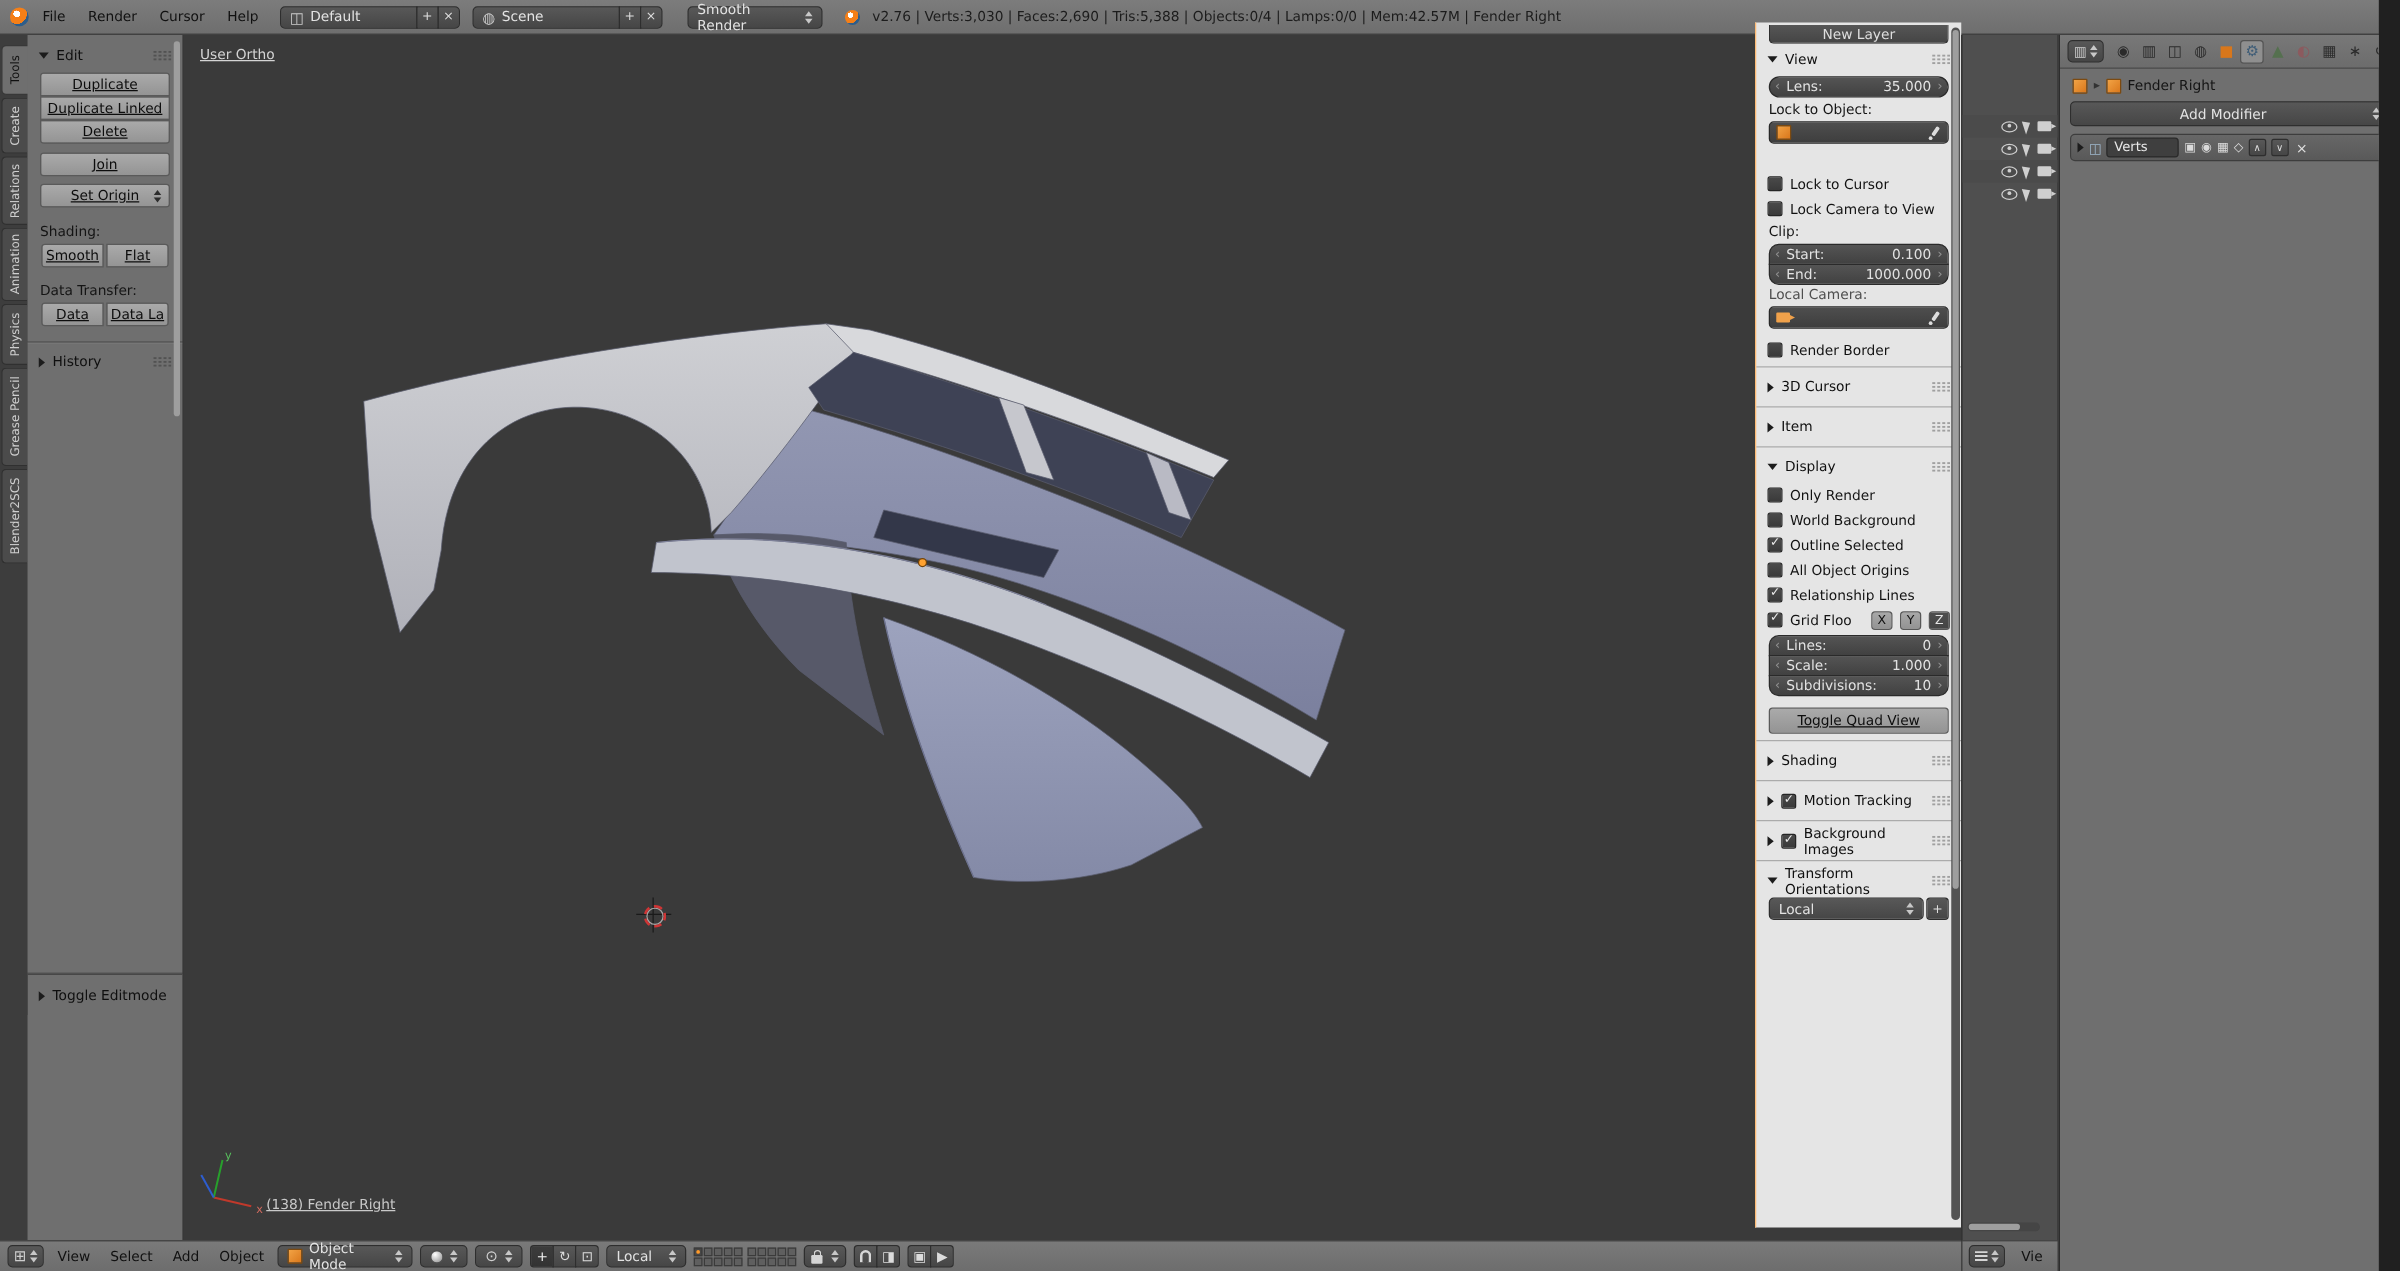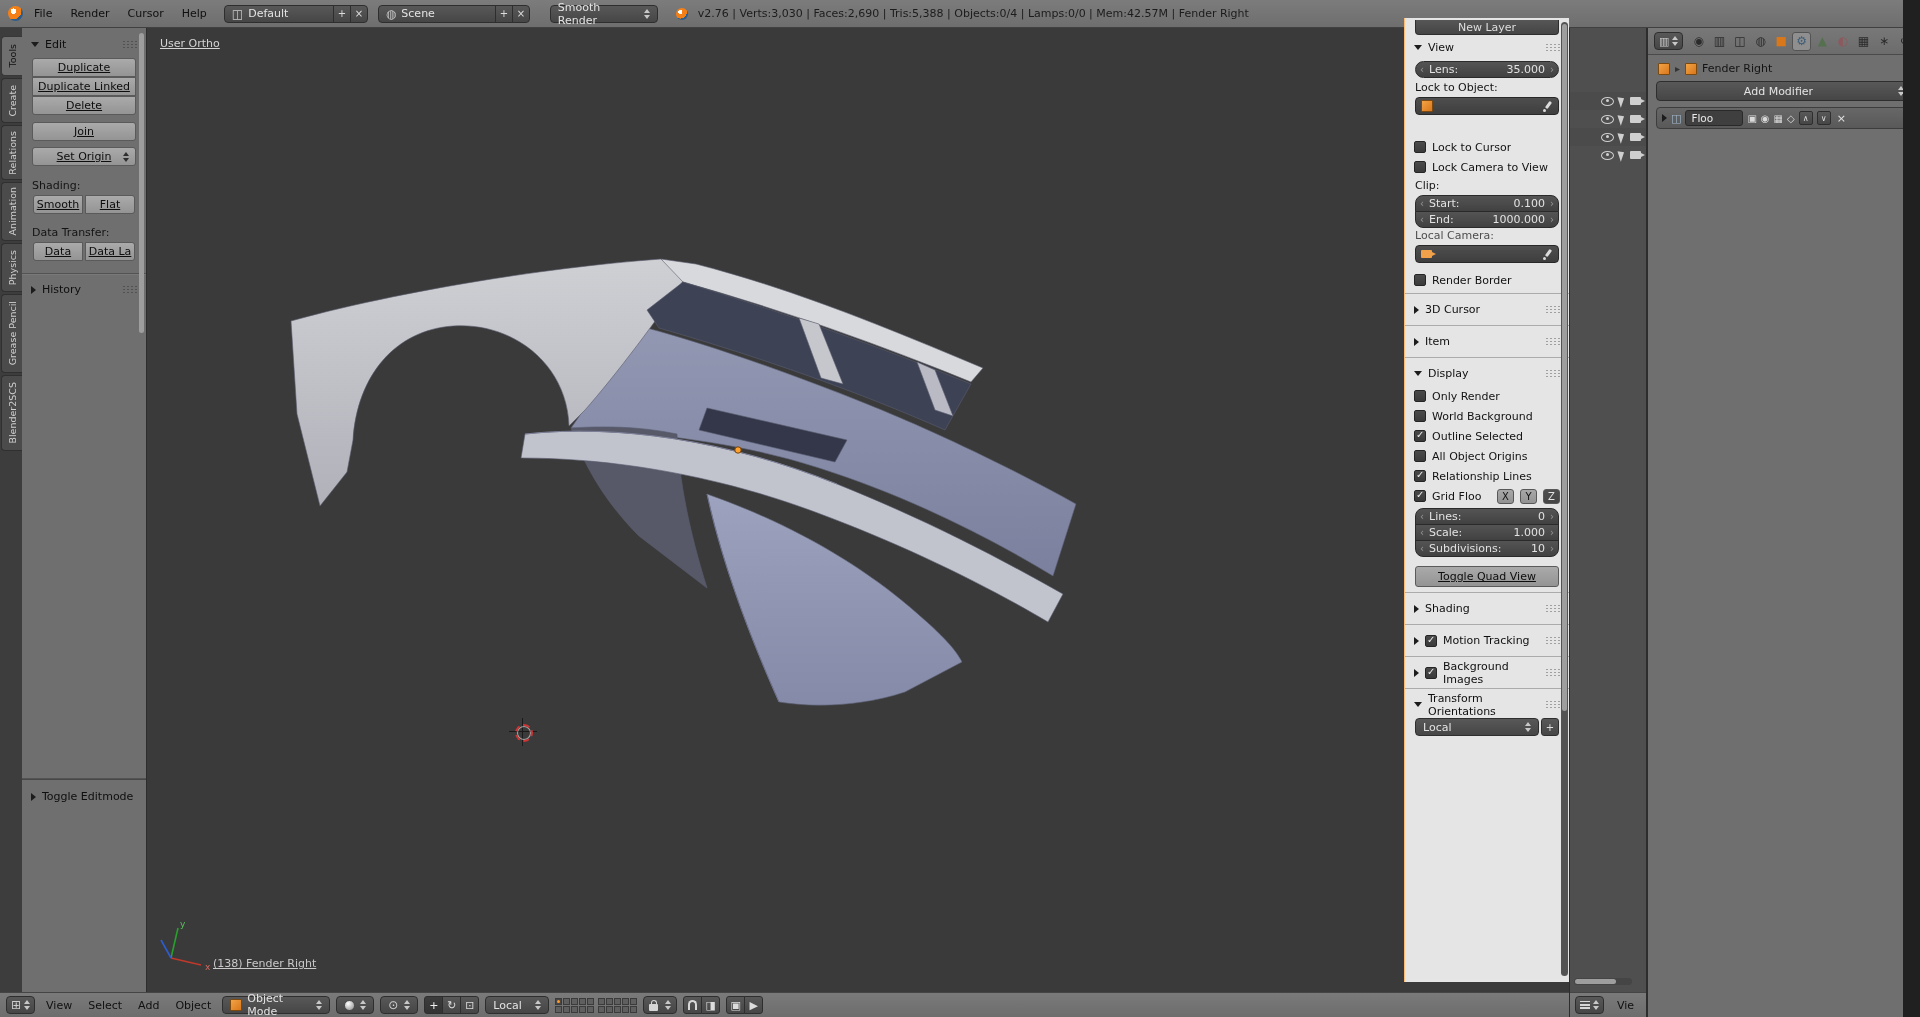--- a/index.html
+++ b/index.html
@@ -555,21 +555,21 @@
       <span class="center">Add Modifier</span>
       <span class="ud">
           <i class="up"></i>
           <i class="dn"></i>
         </span>
     </div>
     <div class="modhdr">
       <i class="tri-r"></i>
       <span class="ih" style="color:#9fb7cc;font-size:11px">◫</span>
       <span class="namef">
-          <span>Floo</span>
+          <span>Verts</span>
         </span>
       <span class="mtog">▣</span>
       <span class="mtog">◉</span>
       <span class="mtog">▦</span>
       <span class="mtog">◇</span>
       <span class="sq-btn xs">∧</span>
       <span class="sq-btn xs">∨</span>
       <span class="modx">×</span>
     </div>
     <div class="vscroll" style="right:2px;top:32px;height:180px;background:transparent">

